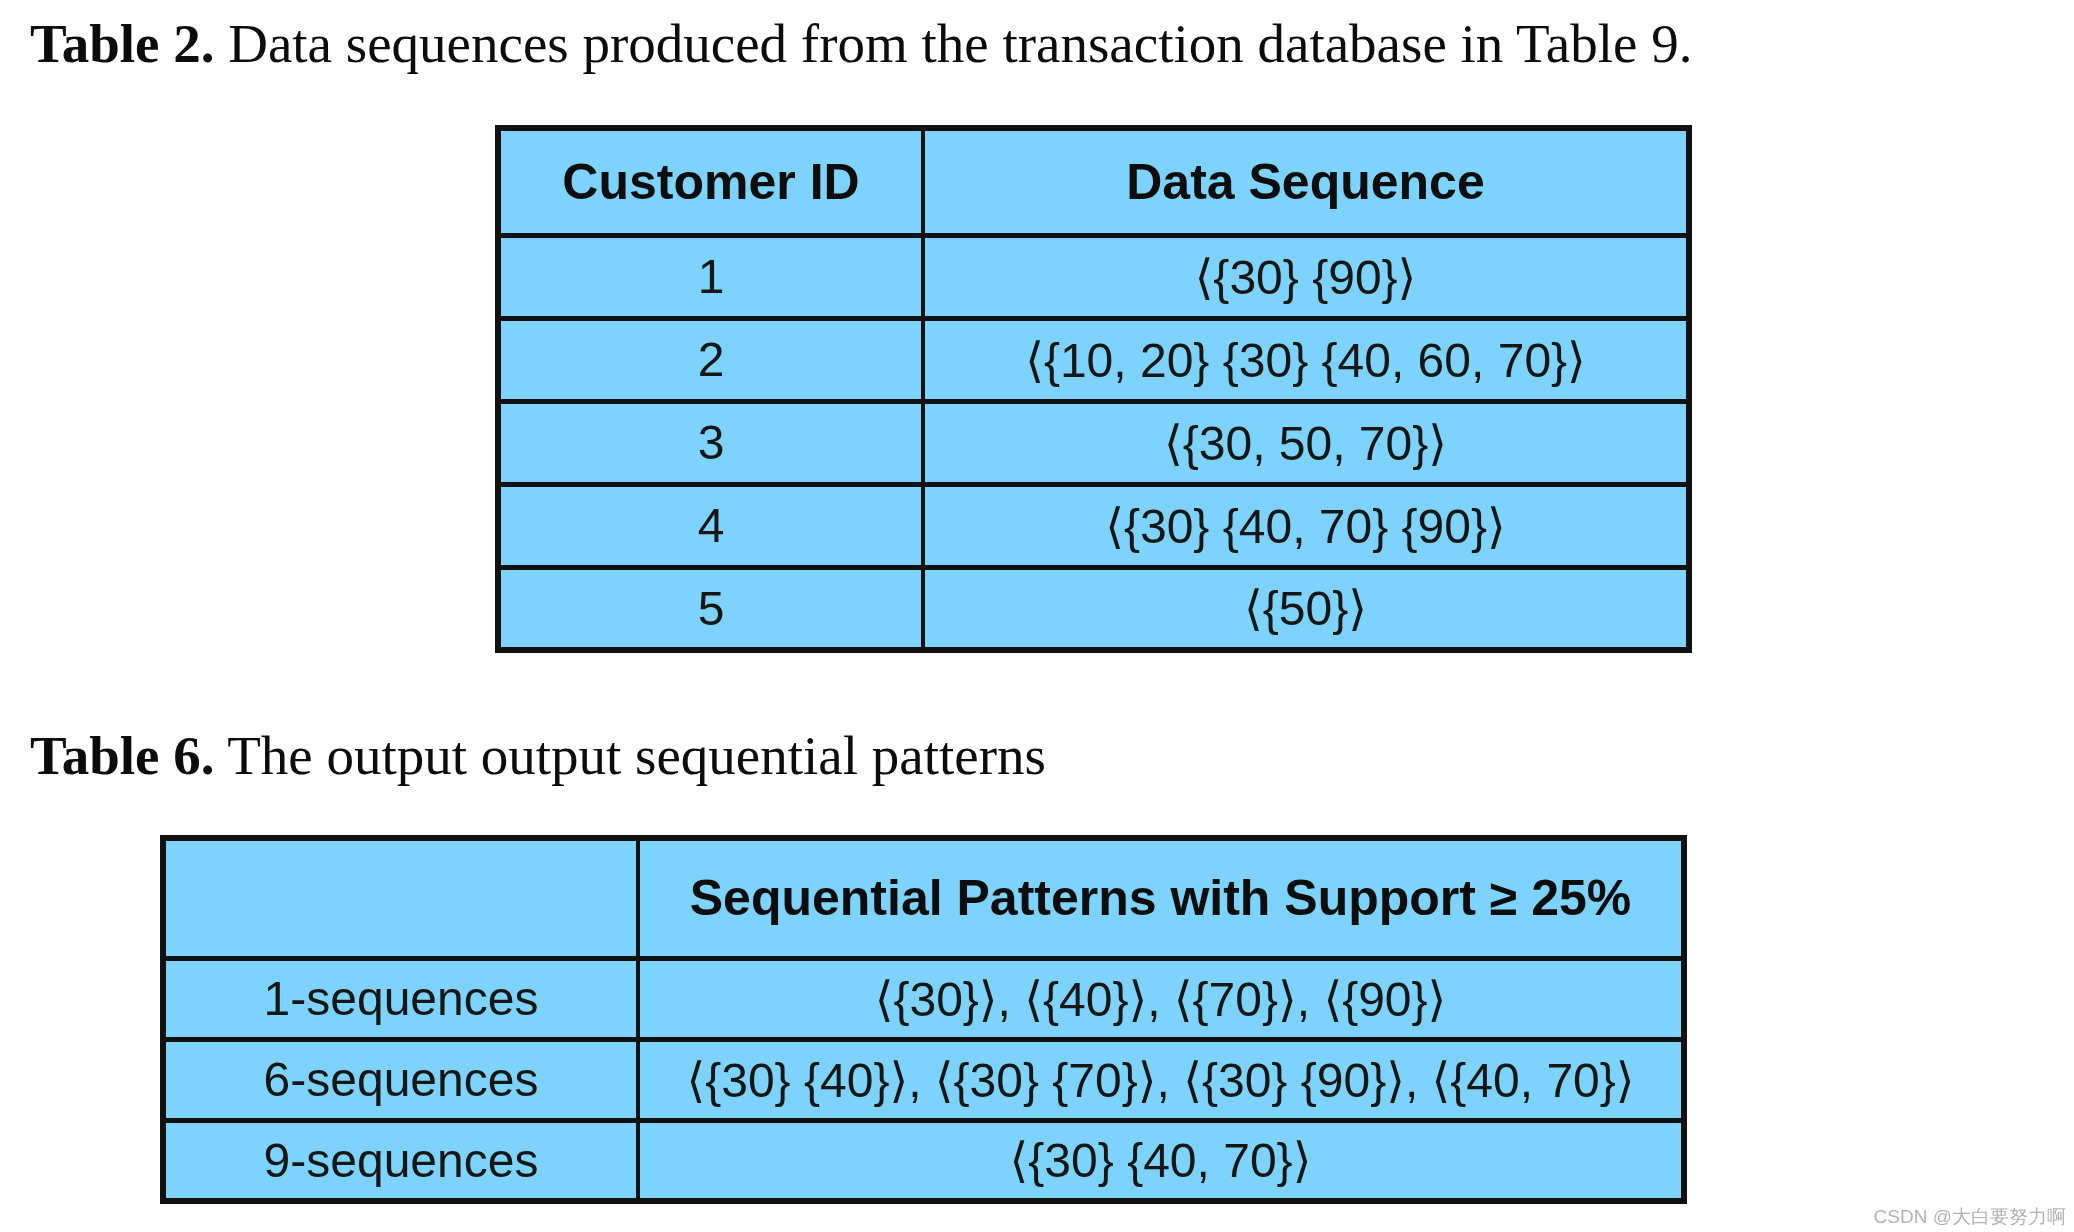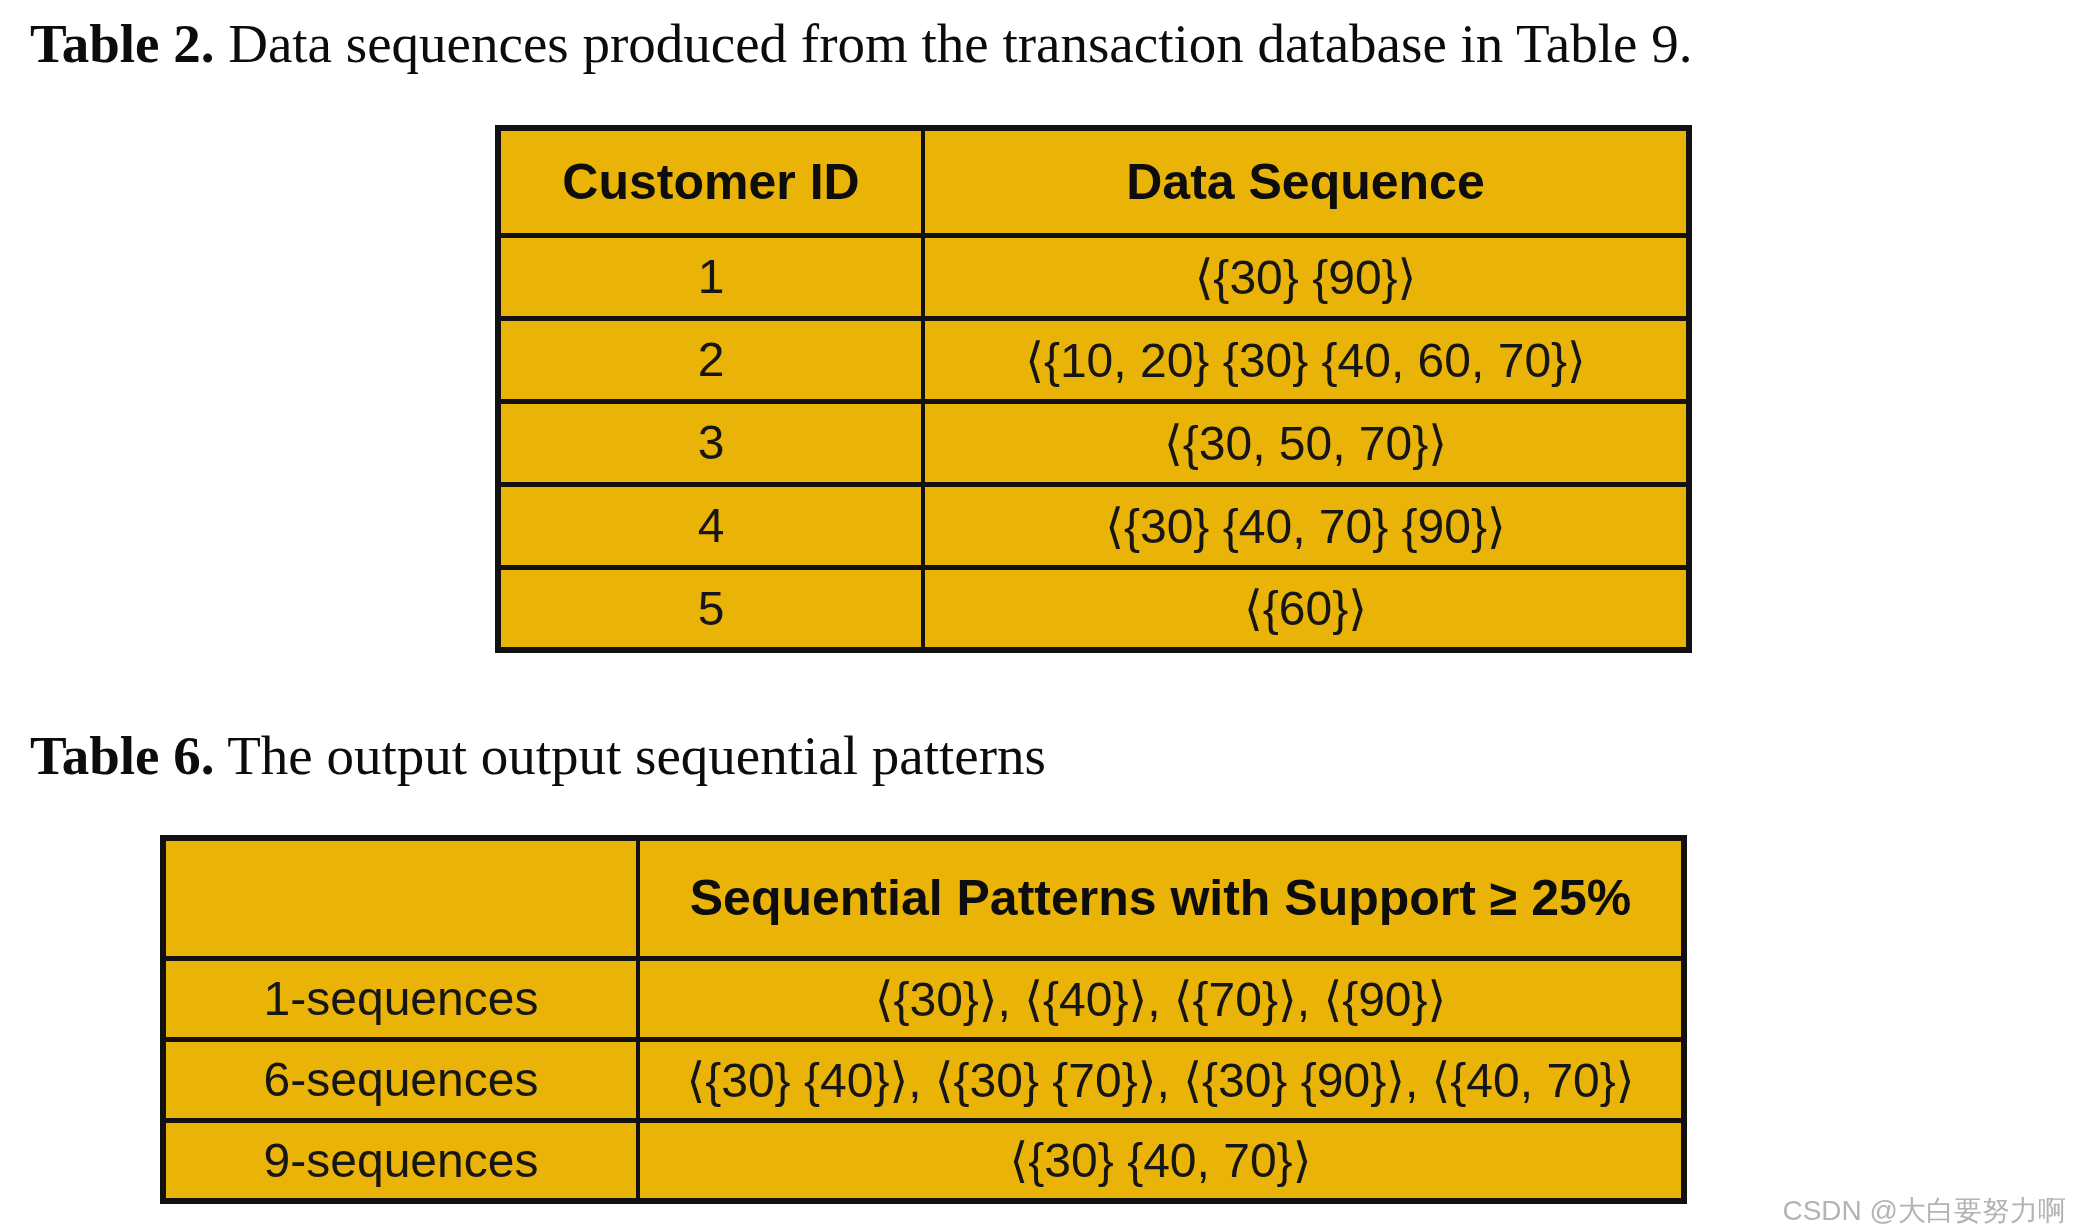--- a/index.html
+++ b/index.html
@@ -24,21 +24,21 @@
     white-space: nowrap;
   }
   .caption-t2 { top: 12px; }
   .caption-t3 { top: 724px; }
   .cap-label { font-weight: bold; text-align: right; }
 
   table {
     position: absolute;
     border-collapse: collapse;
     table-layout: fixed;
-    background: #eab308;
+    background: #7dd3fc;
   }
   th, td {
     border: 4px solid #111111;
     border-top-width: 5px;
     border-bottom-width: 5px;
     text-align: center;
     vertical-align: middle;
     padding: 0 6px;
     overflow: hidden;
     white-space: nowrap;
@@ -61,21 +61,21 @@
 
   .t3 { left: 160px; top: 835px; width: 1527px; height: 363px; }
   .t3 col.c1 { width: 475px; }
   .t3 thead tr { height: 120px; }
   .t3 tbody tr { height: 81px; }
 
   .watermark {
     position: absolute;
     right: 8px;
     bottom: 2px;
-    font-size: 28px;
+    font-size: 19px;
     color: #b3b3b3;
     font-family: "Liberation Sans", "DejaVu Sans", sans-serif;
     white-space: nowrap;
   }
 </style>
 </head>
 <body>
 
 <div class="caption caption-t2"><span class="cap-label">Table 2.</span><span> Data sequences produced from the transaction database in Table 9.</span></div>
 
@@ -102,21 +102,21 @@
     <tr>
       <td>3</td>
       <td>⟨{30, 50, 70}⟩</td>
     </tr>
     <tr>
       <td>4</td>
       <td>⟨{30} {40, 70} {90}⟩</td>
     </tr>
     <tr>
       <td>5</td>
-      <td>⟨{60}⟩</td>
+      <td>⟨{50}⟩</td>
     </tr>
   </tbody>
 </table>
 
 <div class="caption caption-t3"><span class="cap-label">Table 6.</span><span> The output output sequential patterns</span></div>
 
 <table class="t3">
   <colgroup>
       <col class="c1">
       <col>

